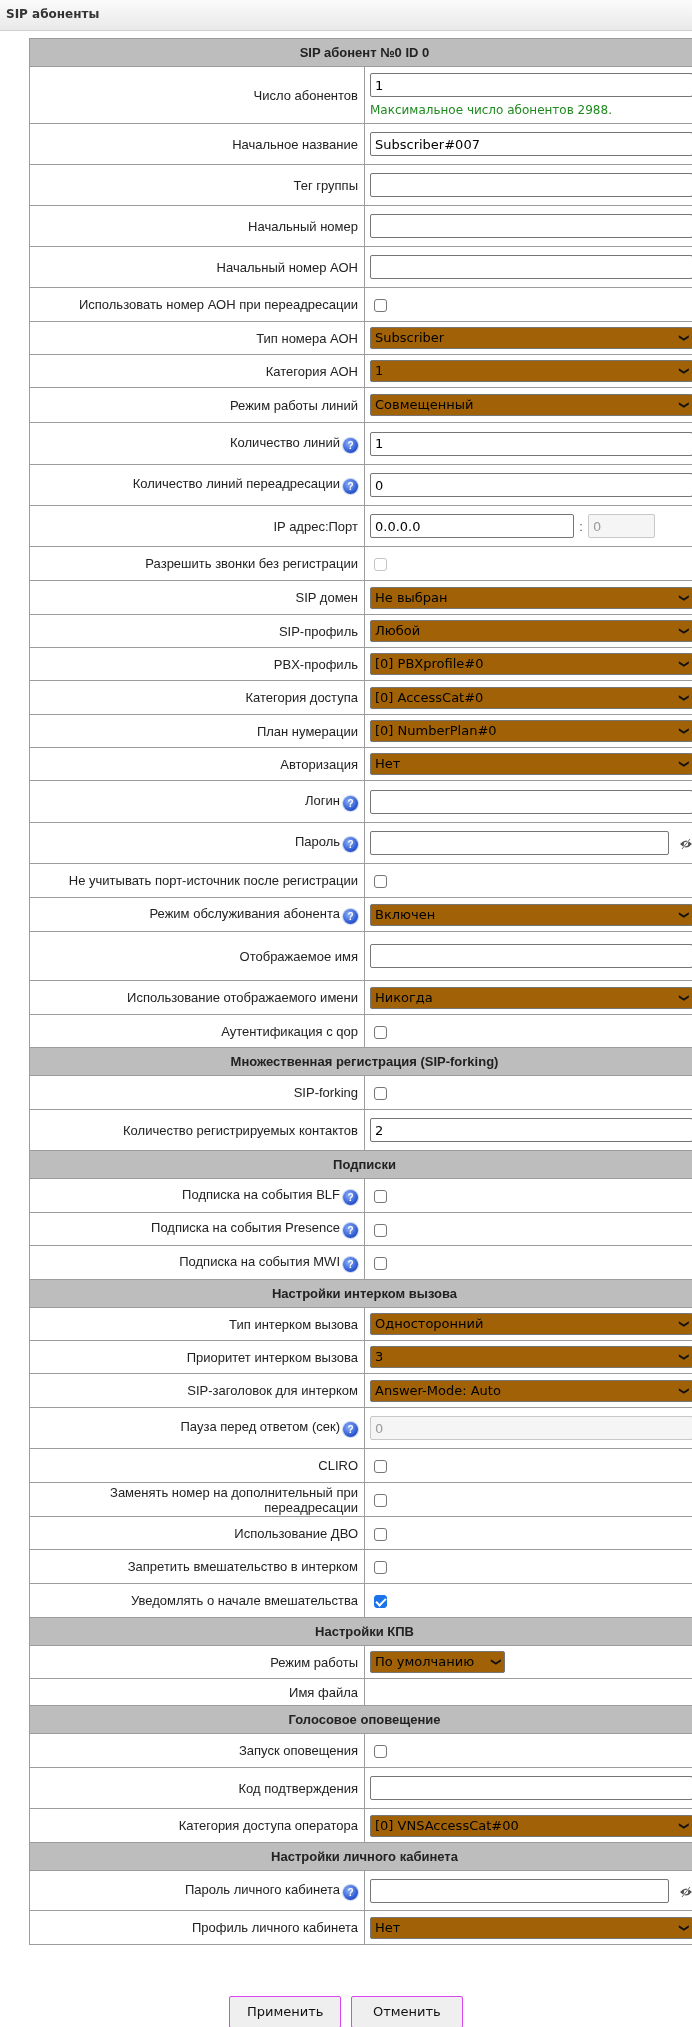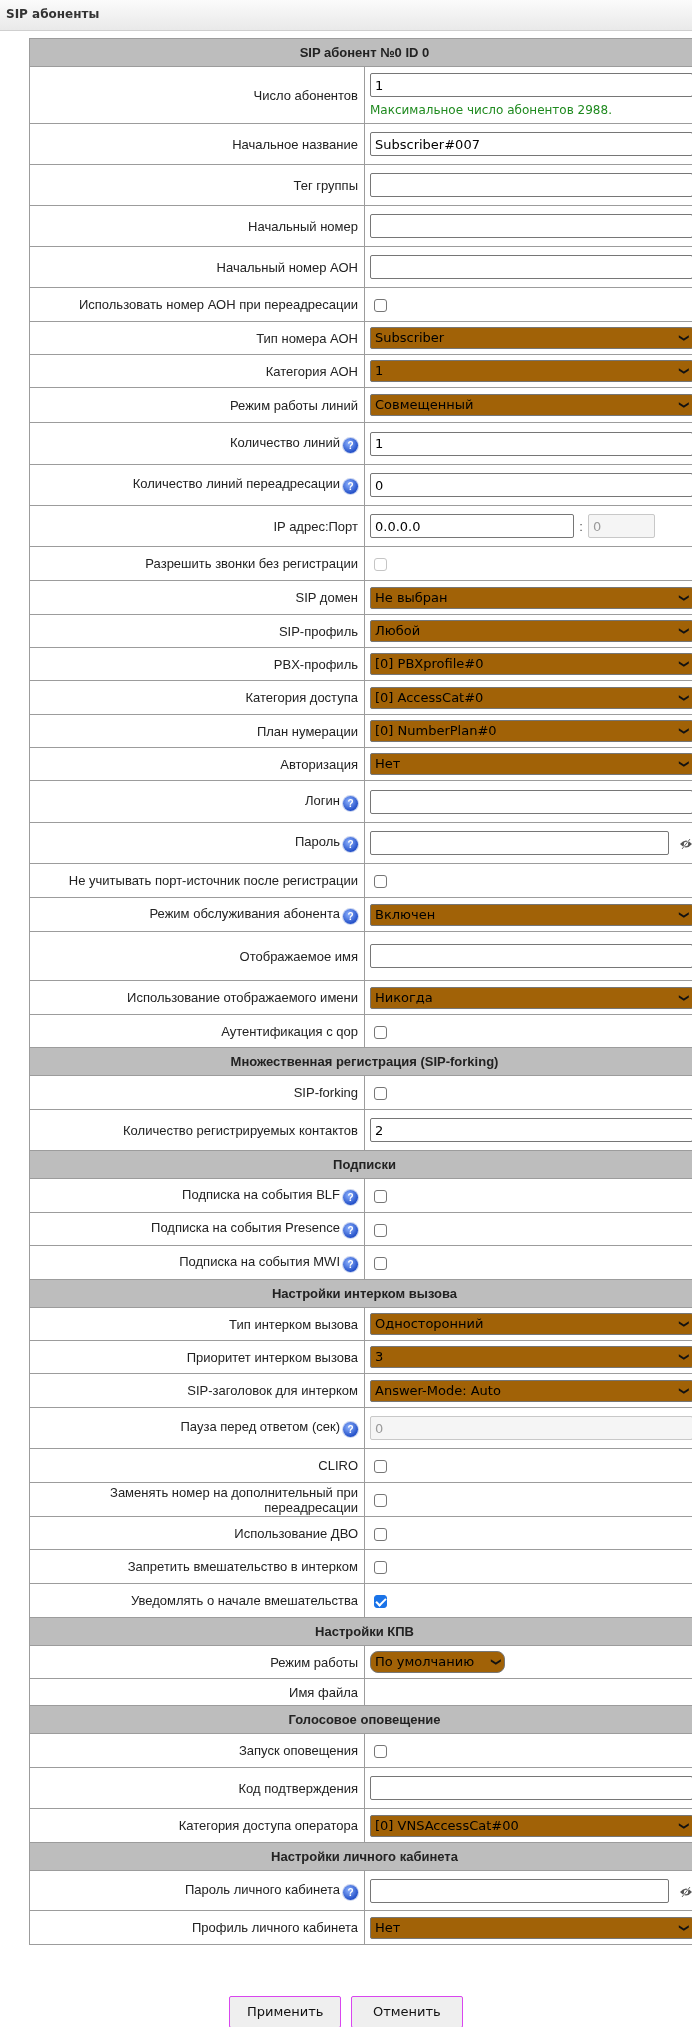--- a/index.html
+++ b/index.html
@@ -8,21 +8,21 @@
   .titlebar span { position: absolute; left: 6px; top: 7px; font-size: 13px; color: #333; font-weight: bold; font-family: "DejaVu Sans", sans-serif; font-size: 12px; }
   table.form { position: absolute; left: 13px; top: 38px; width: 671px; border-collapse: collapse; table-layout: fixed; margin-left: 16px; }
   table.form td { border: 1px solid #9c9c9c; padding: 0; vertical-align: middle; }
   td.lbl { width: 370px; text-align: right; padding-right: 6px !important; box-sizing: border-box; color: #222; font-size: 13px; }
   td.val { padding-left: 5px !important; padding-right: 6px !important; }
   tr.section td { background: #bdbdbd; text-align: center; font-weight: bold; height: 27px; font-size: 13px; color: #222; }
   .inp { display: block; width: 100%; height: 24px; box-sizing: border-box; border: 1px solid #767676; border-radius: 2px; padding: 1px 4px; font-family: "DejaVu Sans", sans-serif; font-size: 13px; color: #000; background: #fff; }
   .inp.disabled { background: #f5f5f5; border-color: #c8c8c8; color: #9a9a9a; }
   .sel { display: block; width: 100%; height: 22px; box-sizing: border-box; border: 1px solid #767676; border-radius: 2px; padding: 0 4px; font-family: "DejaVu Sans", sans-serif; font-size: 13px; color: #000; background: #a16207; position: relative; line-height: 20px; }
   .sel .chev { position: absolute; right: 4px; top: 0; font-size: 10px; font-weight: bold; color: #111; }
-  .sel.short { width: 135px; border-radius: 8px; }
+  .sel.short { width: 135px; }
   .hint { color: #1f8a1f; font-size: 13px; margin-top: 6px; font-family: "DejaVu Sans", sans-serif; font-size: 12px; }
   .cb { display: inline-block; width: 13px; height: 13px; border: 1px solid #767676; border-radius: 3px; box-sizing: border-box; vertical-align: middle; margin-left: 4px; background: #fff; }
   .cb.disabled { border-color: #c5c5c5; }
   .cb.checked { background: #1a73e8; border-color: #1a73e8; position: relative; }
   .cb.checked::after { content: ""; position: absolute; left: 3px; top: 0px; width: 4px; height: 8px; border: solid #fff; border-width: 0 2px 2px 0; transform: rotate(45deg); }
   .help { display: inline-block; width: 15px; height: 15px; border-radius: 50%; background: radial-gradient(circle at 40% 35%, #8fb3ff, #2350c8 70%); color: #fff; font-size: 10px; font-weight: bold; text-align: center; line-height: 15px; vertical-align: -2px; margin-left: 3px; box-shadow: 0 0 0 1px #c9d4ef; }
   .row-flex { display: flex; align-items: center; }
   .row-flex .inp { flex: 1; }
   .eye { width: 24px; text-align: right; flex: none; }
   .eye svg { vertical-align: middle; }

